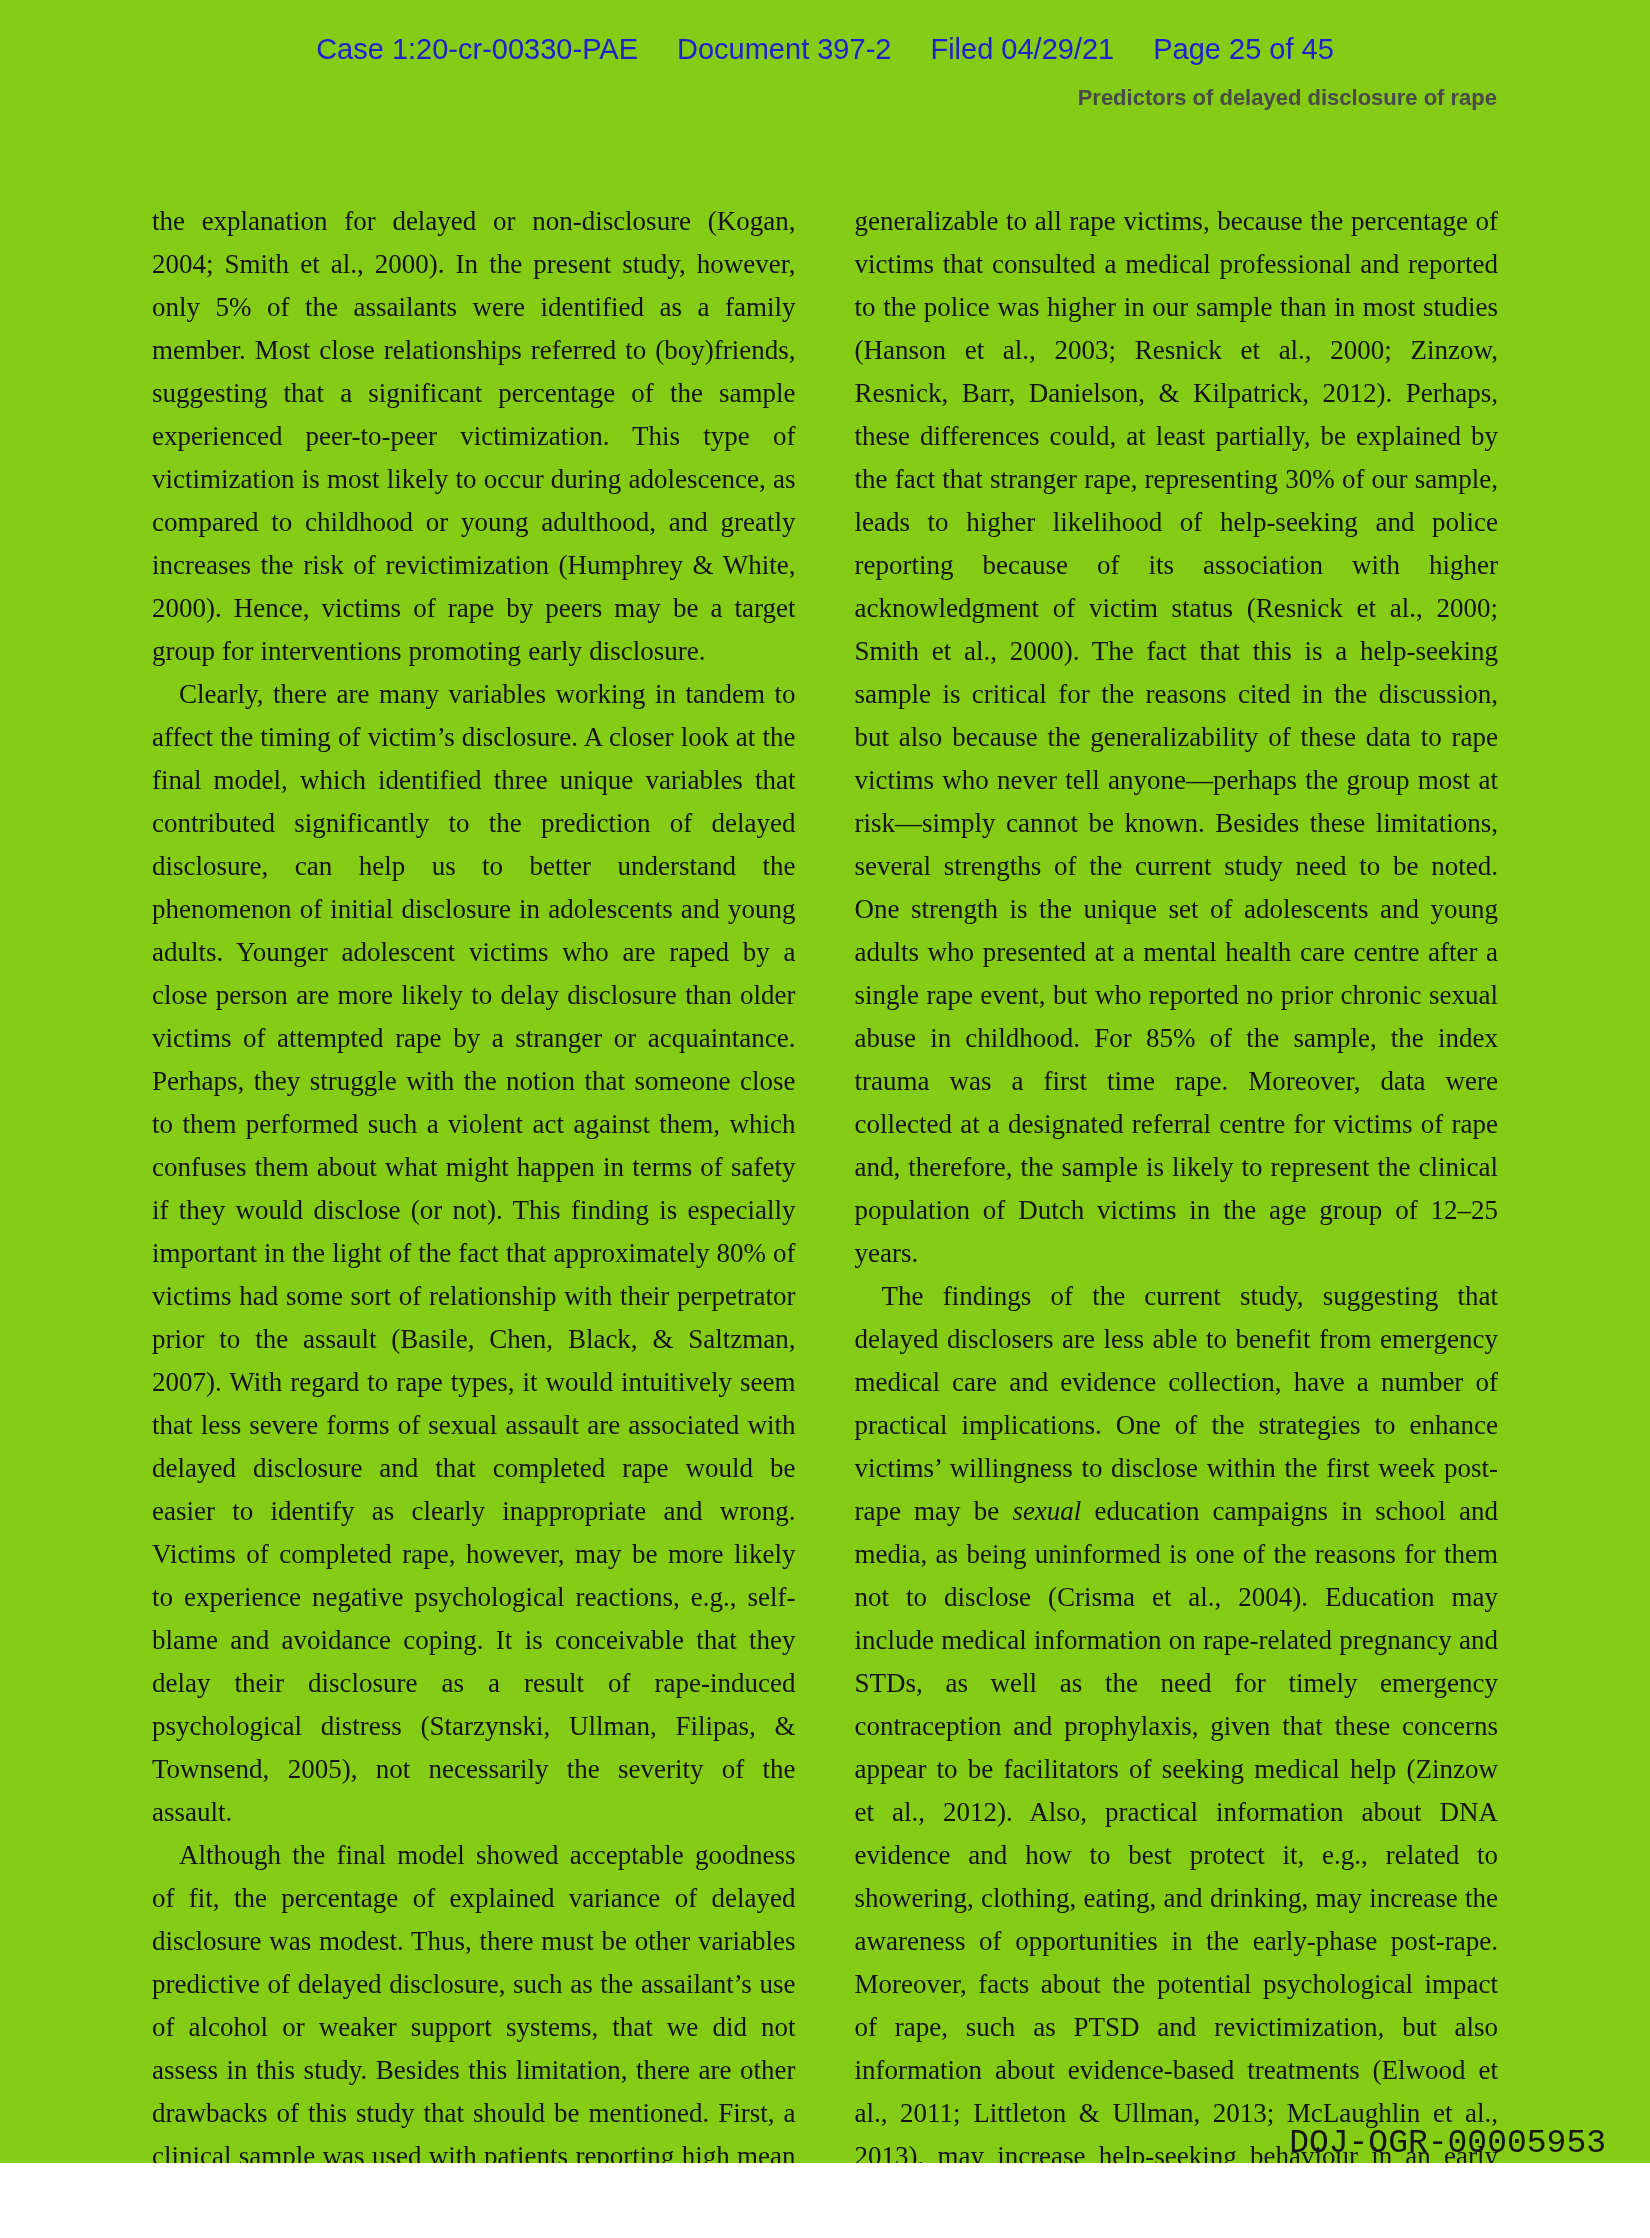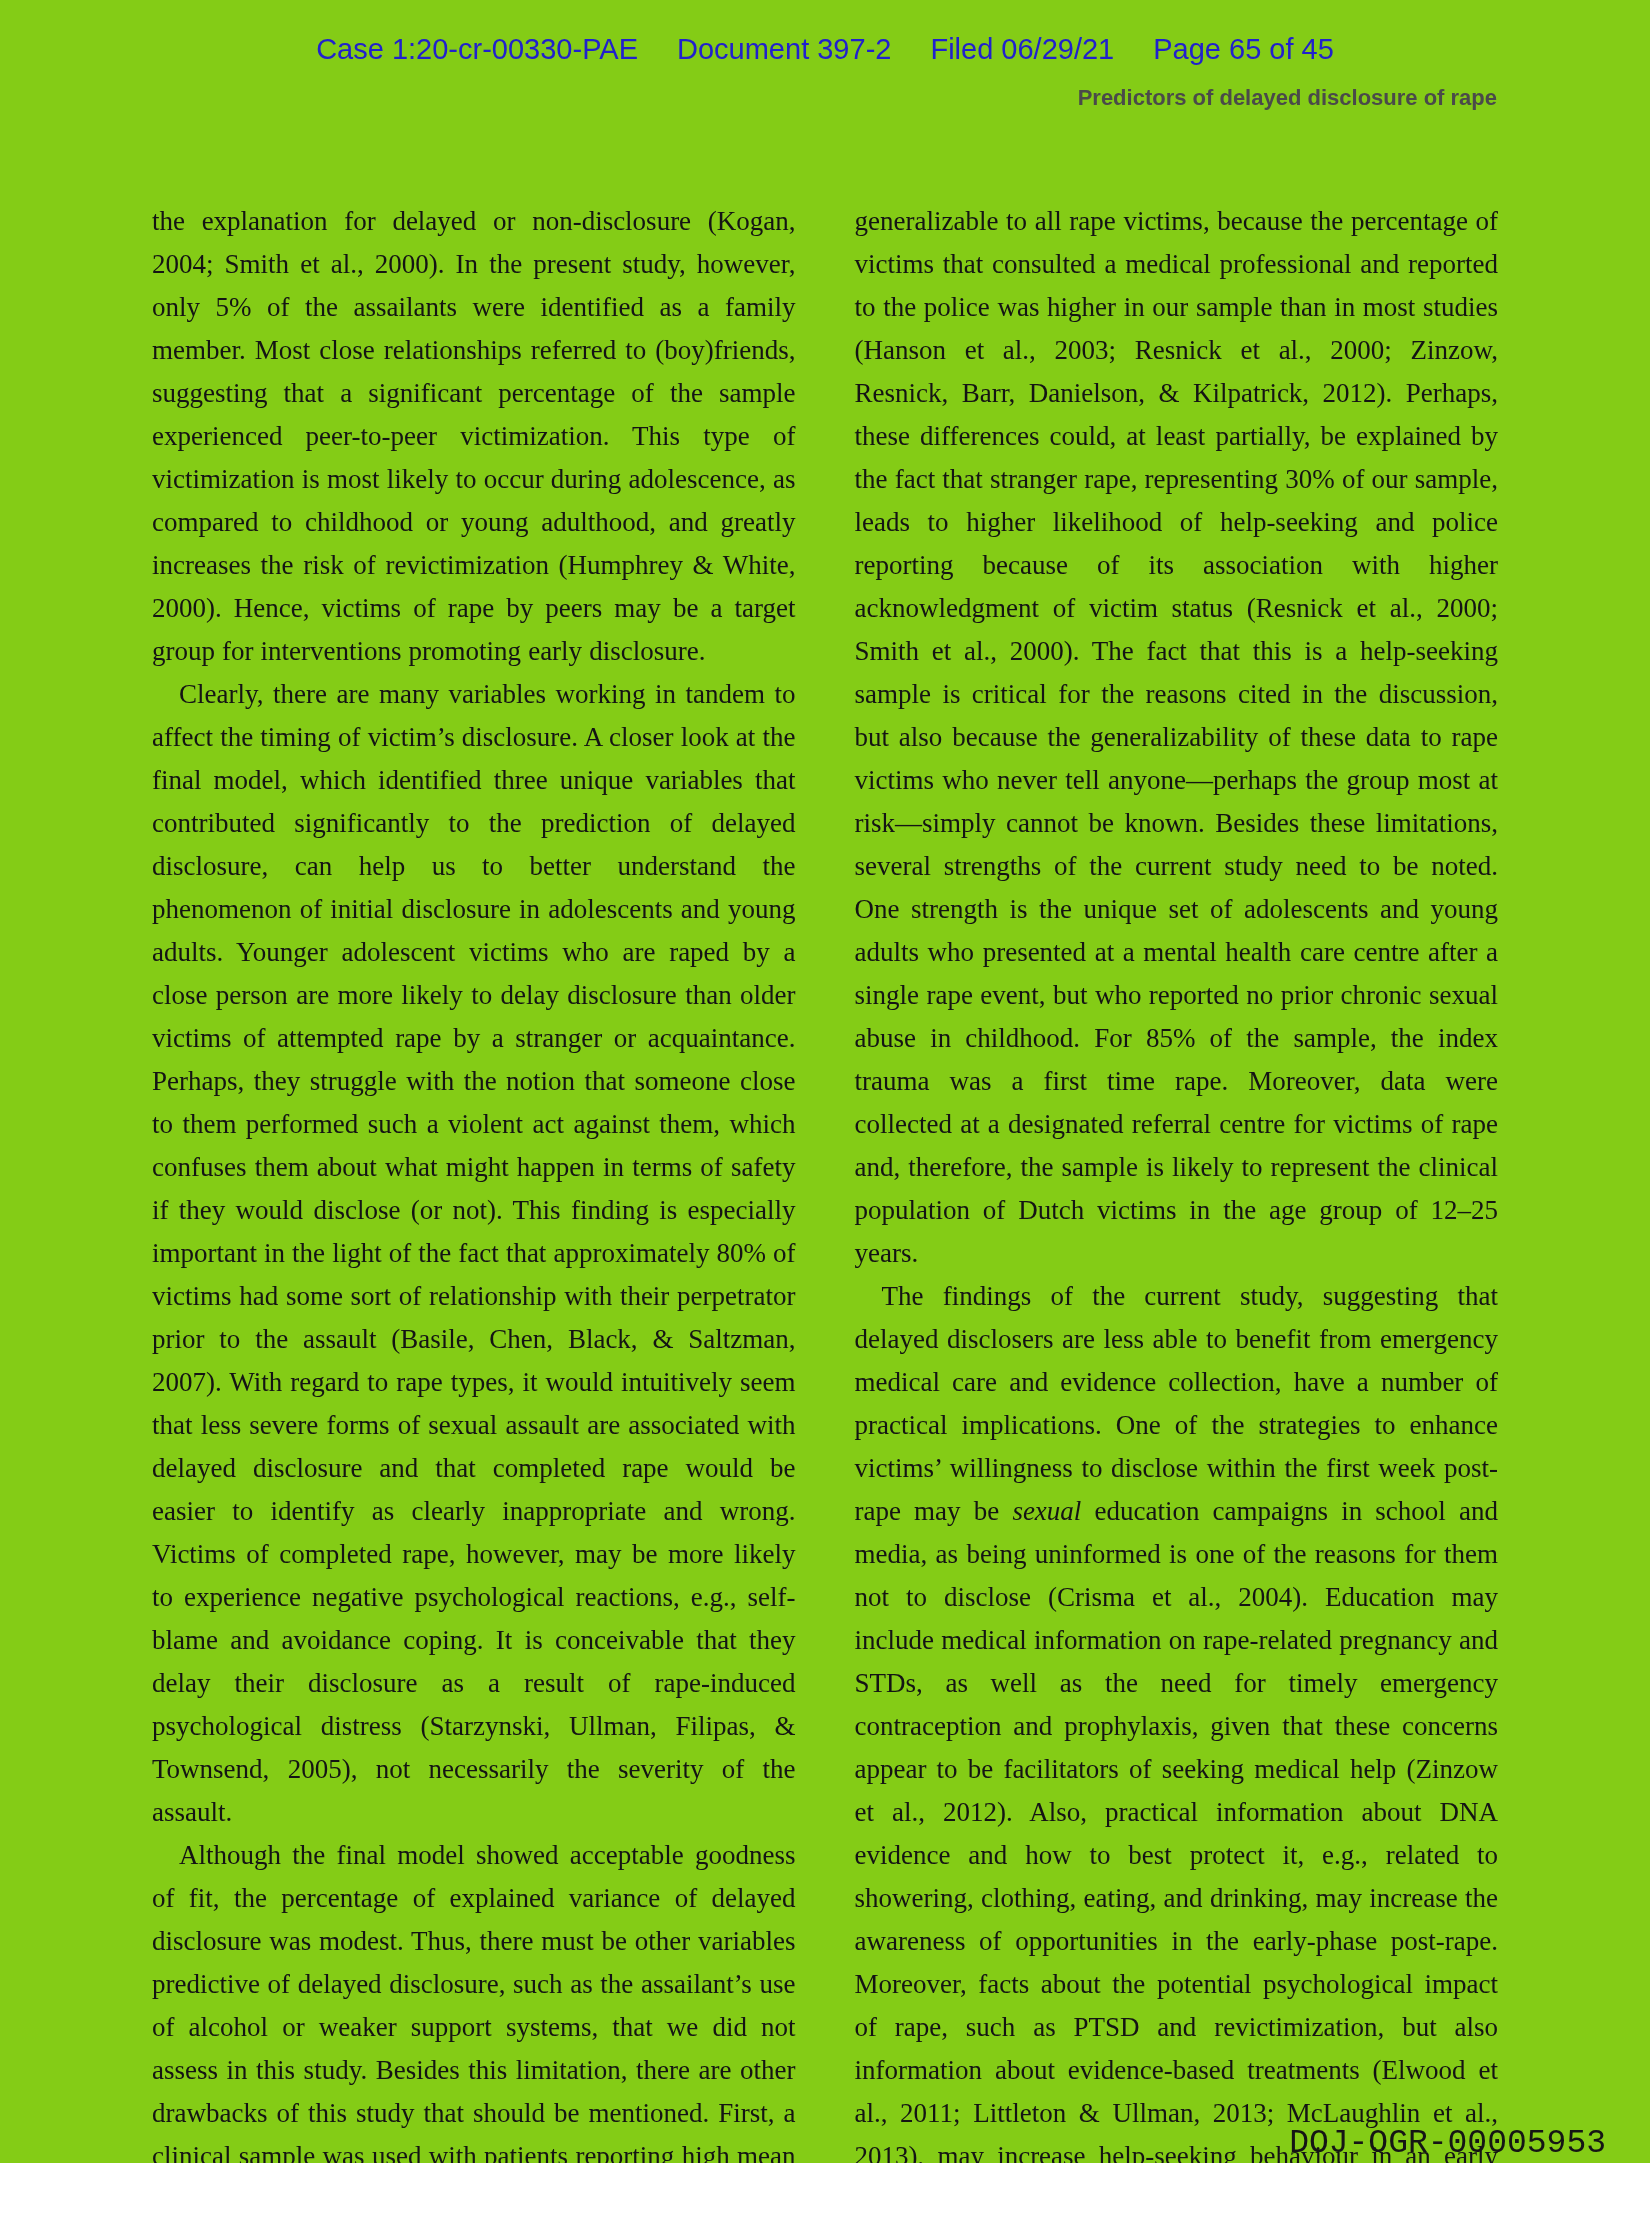--- a/index.html
+++ b/index.html
@@ -99,22 +99,22 @@
   }
 </style>
 </head>
 <body>
 
 <div class="page">
 
   <div class="case-header" style="color: rgb(33, 33, 205);">
       <span>Case 1:20-cr-00330-PAE</span>
       <span>Document 397-2</span>
-      <span>Filed 06/29/21</span>
-      <span>Page 65 of 45</span>
+      <span>Filed 04/29/21</span>
+      <span>Page 25 of 45</span>
     </div>
 
   <div class="running-head" style="color: rgb(74, 74, 74);">Predictors of delayed disclosure of rape</div>
 
   <div class="columns">
     <div class="column">
         <p class="para"><span>the explanation for delayed or non-disclosure (Kogan, 2004; Smith et al., 2000). In the present study, however, only 5% of the assailants were identified as a family member. Most close relationships referred to (boy)friends, suggesting that a significant percentage of the sample experienced peer-to-peer victimization. This type of victimization is most likely to occur during adolescence, as compared to childhood or young adulthood, and greatly increases the risk of revictimization (Humphrey &amp; White, 2000). Hence, victims of rape by peers may be a target group for interventions promoting early disclosure.</span></p>
         <p class="para indent"><span>Clearly, there are many variables working in tandem to affect the timing of victim’s disclosure. A closer look at the final model, which identified three unique variables that contributed significantly to the prediction of delayed disclosure, can help us to better understand the phenomenon of initial disclosure in adolescents and young adults. Younger adolescent victims who are raped by a close person are more likely to delay disclosure than older victims of attempted rape by a stranger or acquaintance. Perhaps, they struggle with the notion that someone close to them performed such a violent act against them, which confuses them about what might happen in terms of safety if they would disclose (or not). This finding is especially important in the light of the fact that approximately 80% of victims had some sort of relationship with their perpetrator prior to the assault (Basile, Chen, Black, &amp; Saltzman, 2007). With regard to rape types, it would intuitively seem that less severe forms of sexual assault are associated with delayed disclosure and that completed rape would be easier to identify as clearly inappropriate and wrong. Victims of completed rape, however, may be more likely to experience negative psychological reactions, e.g., self-blame and avoidance coping. It is conceivable that they delay their disclosure as a result of rape-induced psychological distress (Starzynski, Ullman, Filipas, &amp; Townsend, 2005), not necessarily the severity of the assault.</span></p>
         <p class="para indent"><span>Although the final model showed acceptable goodness of fit, the percentage of explained variance of delayed disclosure was modest. Thus, there must be other variables predictive of delayed disclosure, such as the assailant’s use of alcohol or weaker support systems, that we did not assess in this study. Besides this limitation, there are other drawbacks of this study that should be mentioned. First, a clinical sample was used with patients reporting high mean levels of psychological distress. This ceiling effect may explain why no differences were found between early and delayed disclosers on psychological functioning, contrary to prior studies (Broman-Fulks et al., 2007; Ruggiero et al., 2004). Second, posttraumatic stress was only assessed for children up to 18 years, and for young adults additional suitable measures were not used. Third, information could have been lost due to dichotomizing the variable disclosure latency. Fourth, results may not be</span></p>
       </div>

